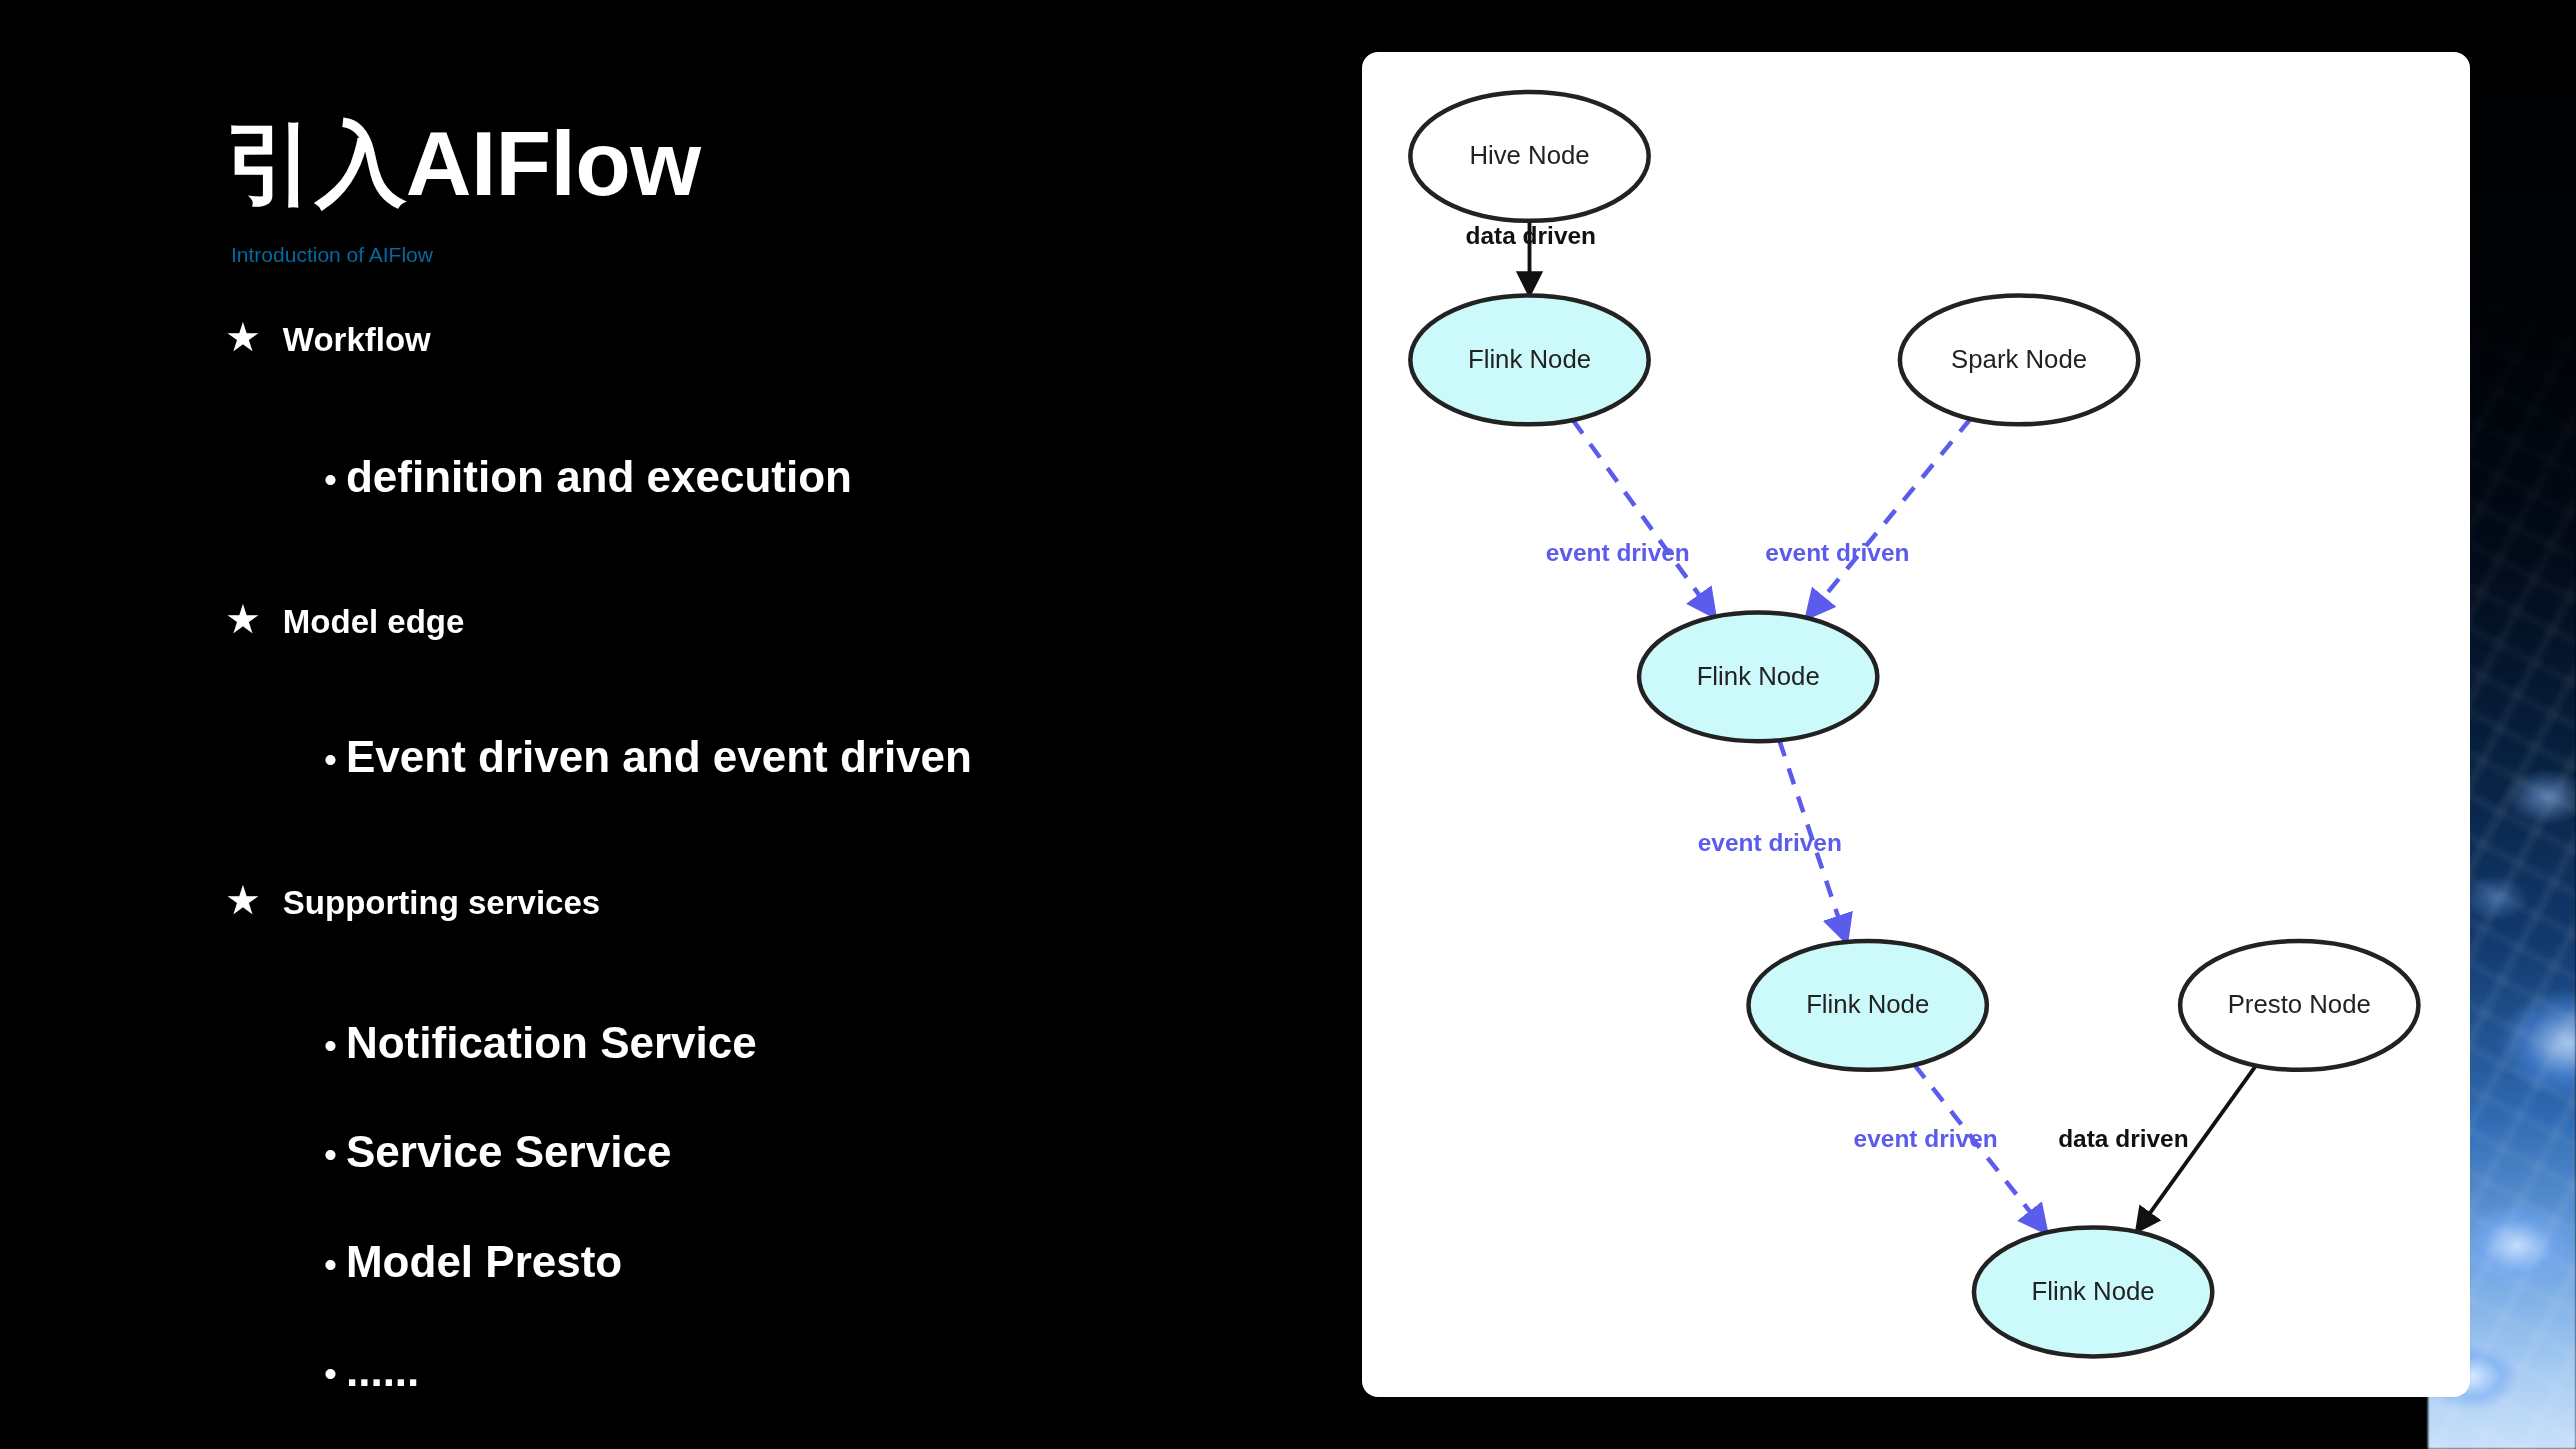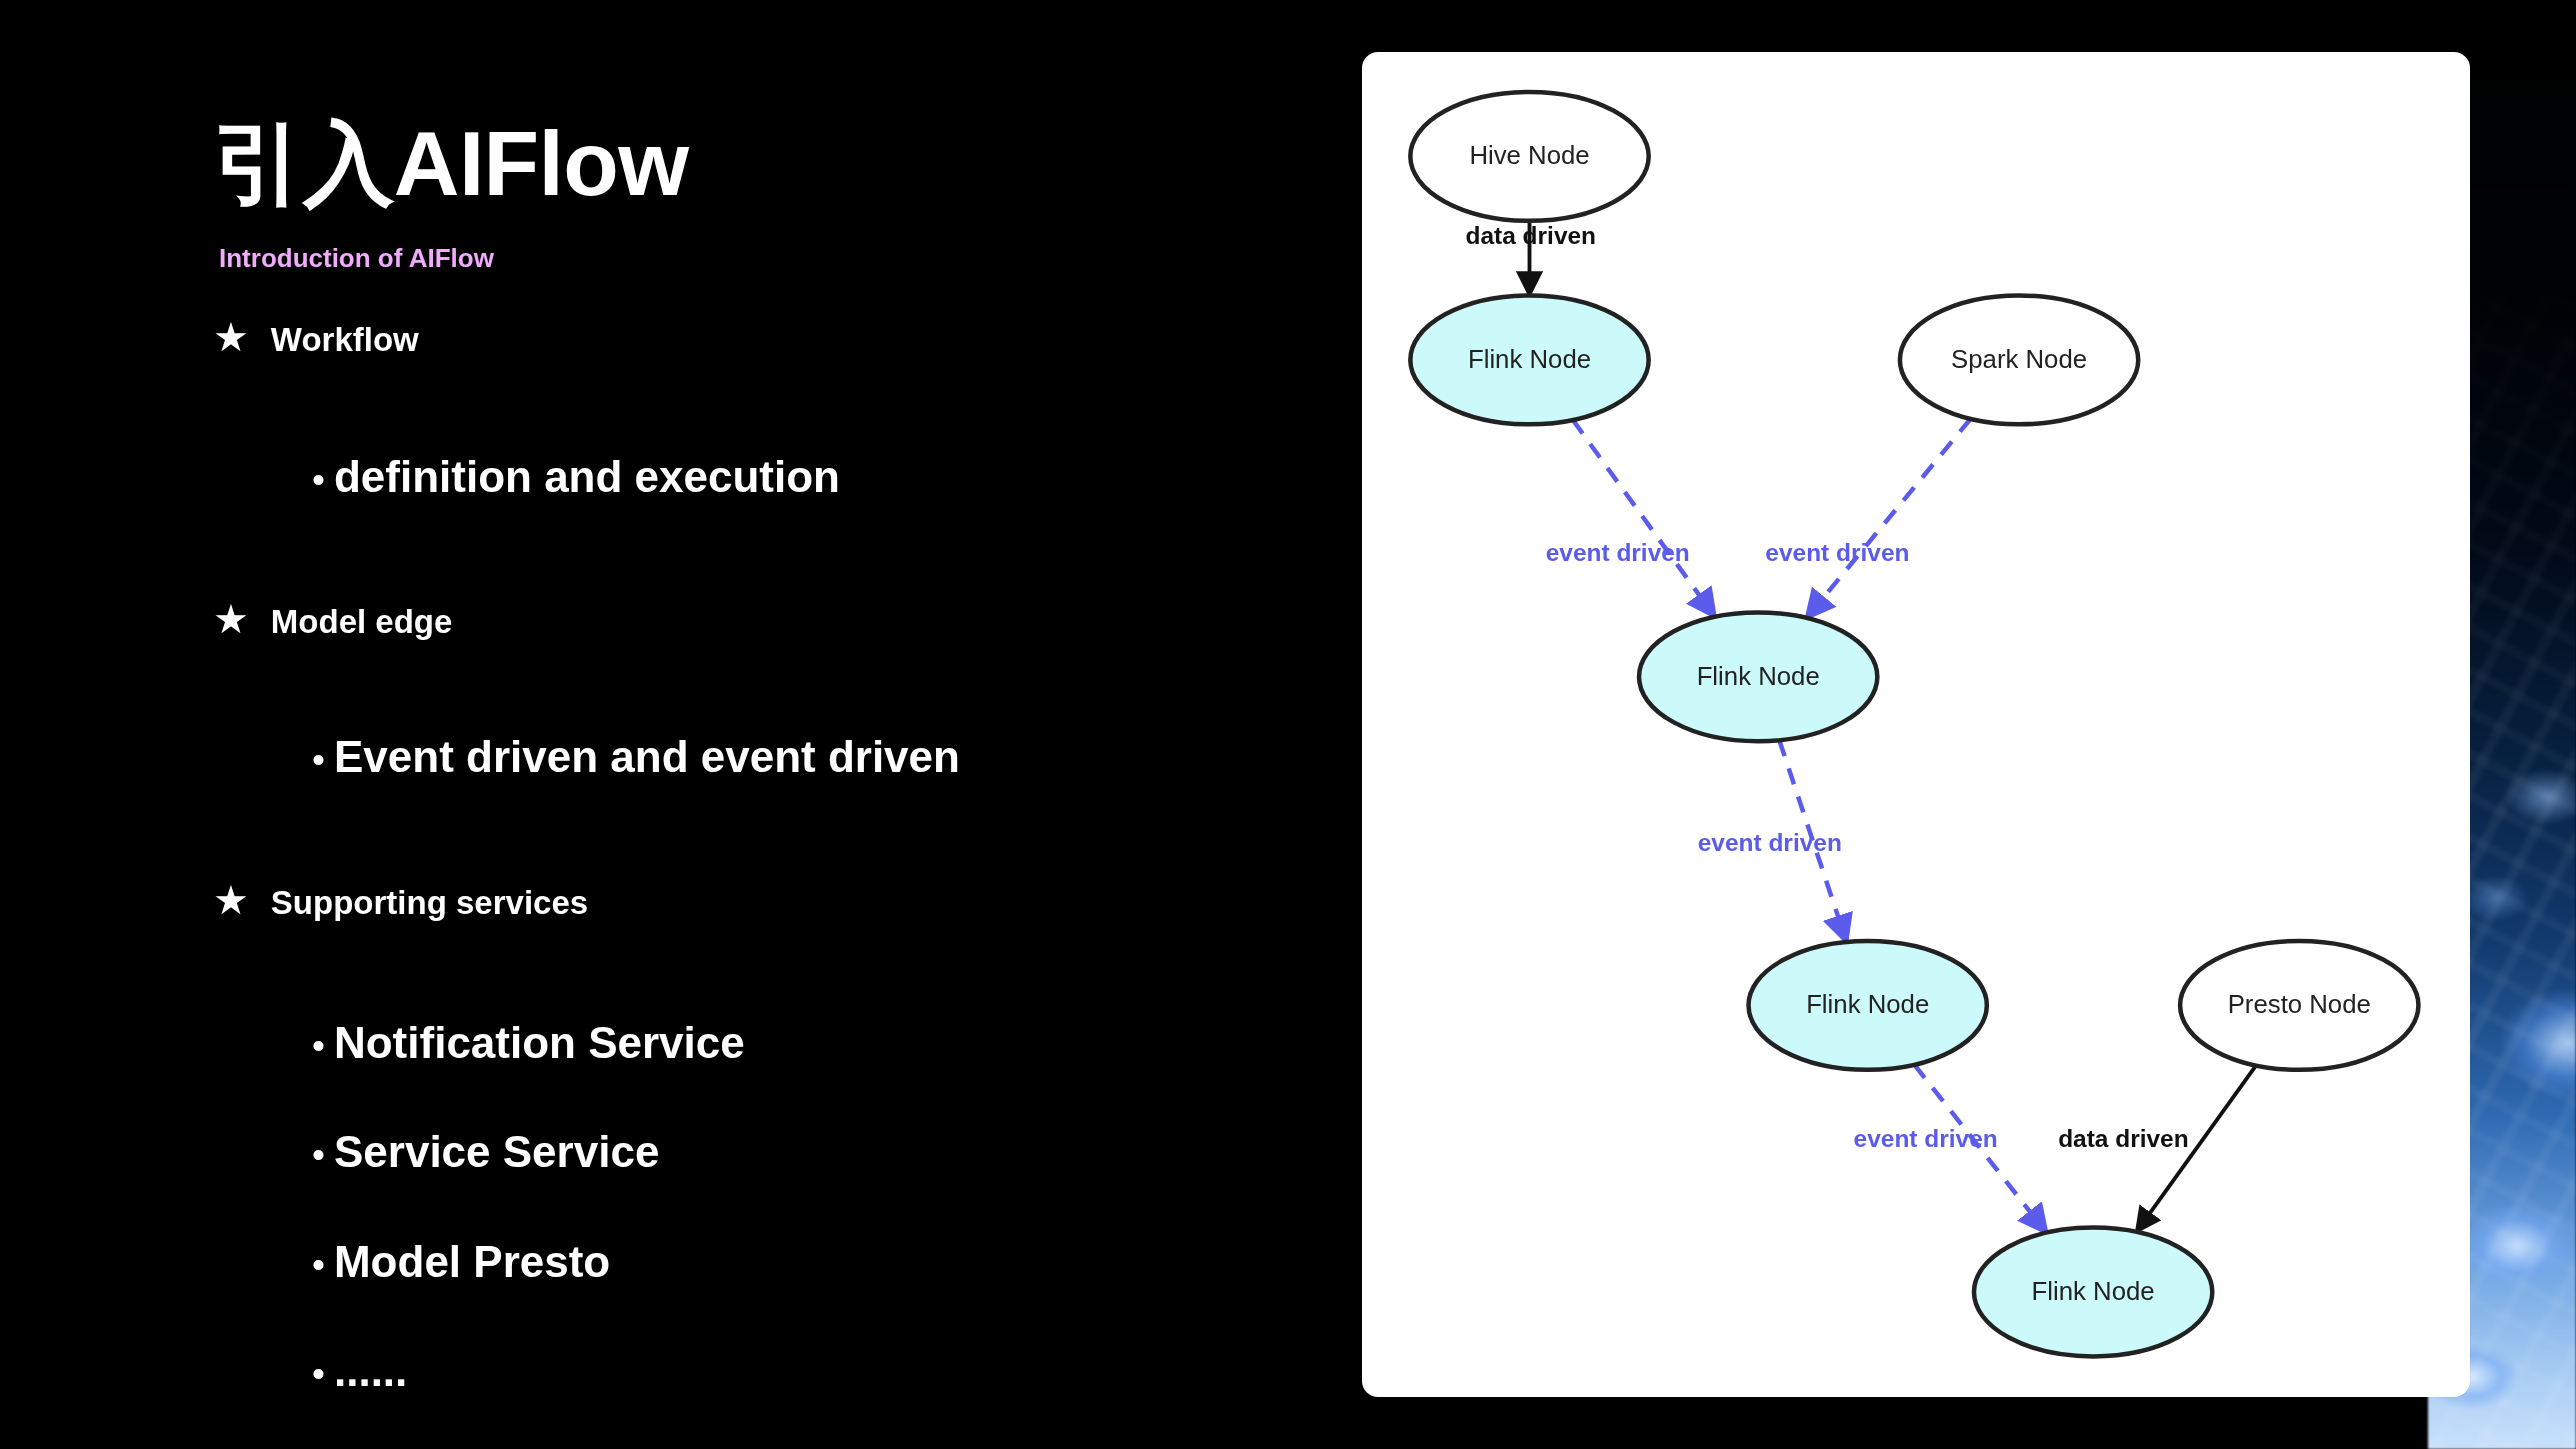--- a/index.html
+++ b/index.html
@@ -30,30 +30,30 @@
   }
 
   
   #page-number{
     position:absolute; left:2447px; top:1278px;
     font-size:41px; color:#ffffff; letter-spacing:1.3px;
     font-family:"Liberation Sans",sans-serif; opacity:.95;
   }
 
   
-  #left{position:absolute; left:0; top:0; width:1340px; height:1200px;}
+  #left{position:absolute; left:12px; top:0; width:1340px; height:1200px;}
 
   #title{
     position:absolute; left:213px; top:116px;
     font-size:91px; font-weight:700; color:#ffffff;
     line-height:1.05; letter-spacing:-0.6px; white-space:nowrap;
   }
   #subtitle{
     position:absolute; left:219px; top:243px;
-    font-size:26px; color:#f0abfc; font-weight:700; white-space:nowrap;
+    font-size:21px; color:#0369a1; font-weight:400; white-space:nowrap;
   }
 
   .h-row{position:absolute; display:flex; align-items:baseline; white-space:nowrap;}
   .h-star{font-size:40px; color:#ffffff; line-height:1; margin-right:22px;}
   .h-text{font-size:33px; font-weight:700; color:#ffffff; line-height:1;}
 
   .b-row{position:absolute; display:flex; align-items:baseline; white-space:nowrap;}
   .b-dot{font-size:37px; color:#ffffff; line-height:1; margin-right:9px;}
   .b-text{font-size:44px; font-weight:700; color:#ffffff; line-height:1;}
 

